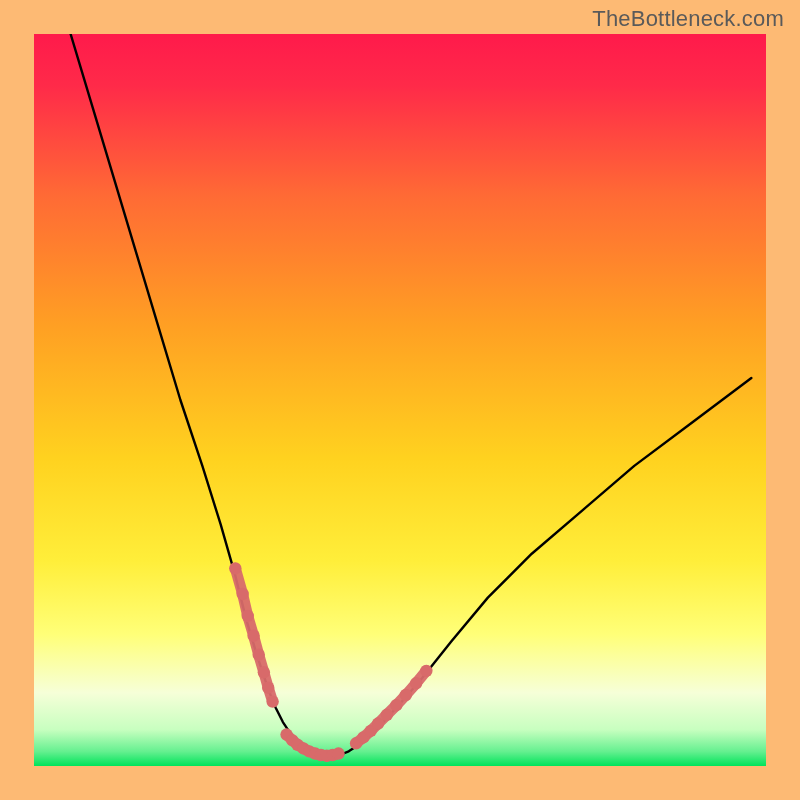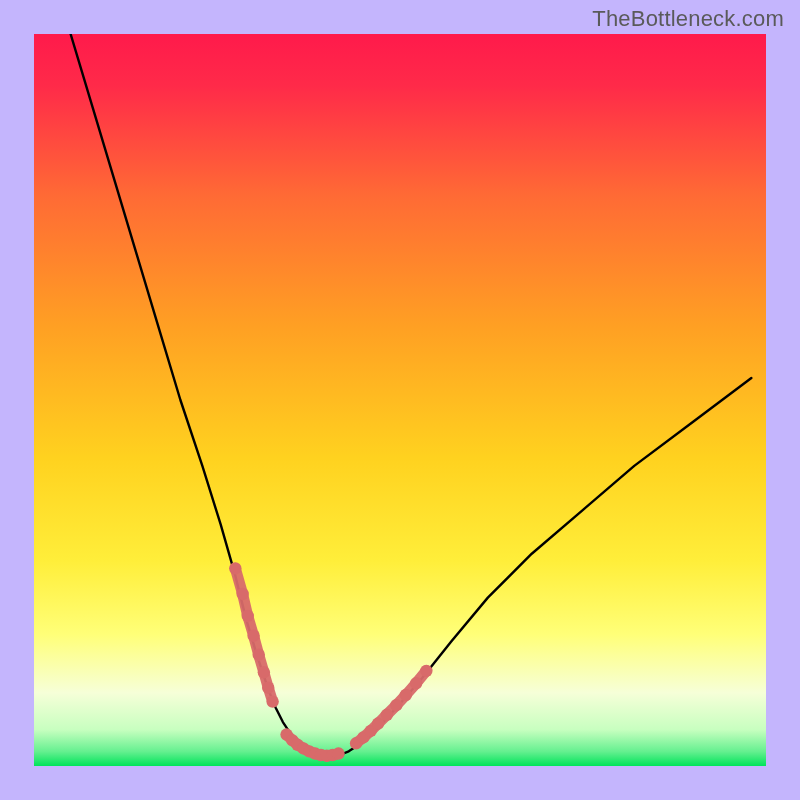--- a/index.html
+++ b/index.html
@@ -7,21 +7,21 @@
     padding: 0;
     width: 800px;
     height: 800px;
     background: #000;
     font-family: Arial, Helvetica, sans-serif;
     overflow: hidden;
   }
   .frame {
     position: absolute;
     inset: 0;
-    background: #c4b5fd;
+    background: #fdba74;
   }
   .plot-area {
     position: absolute;
     left: 34px;
     top: 34px;
     width: 732px;
     height: 732px;
     overflow: hidden;
   }
   .attribution {

